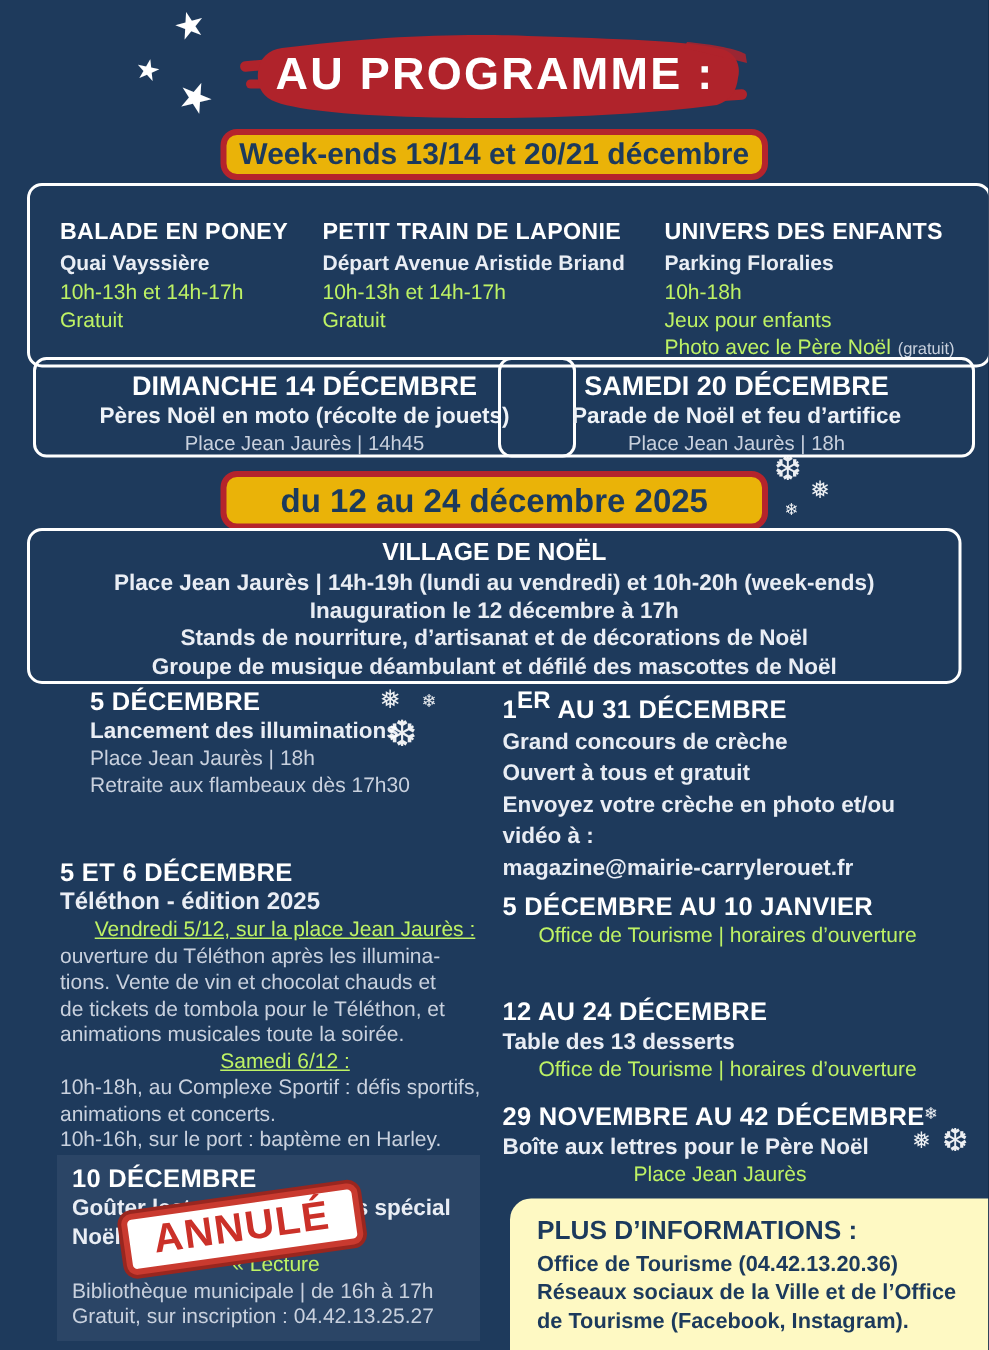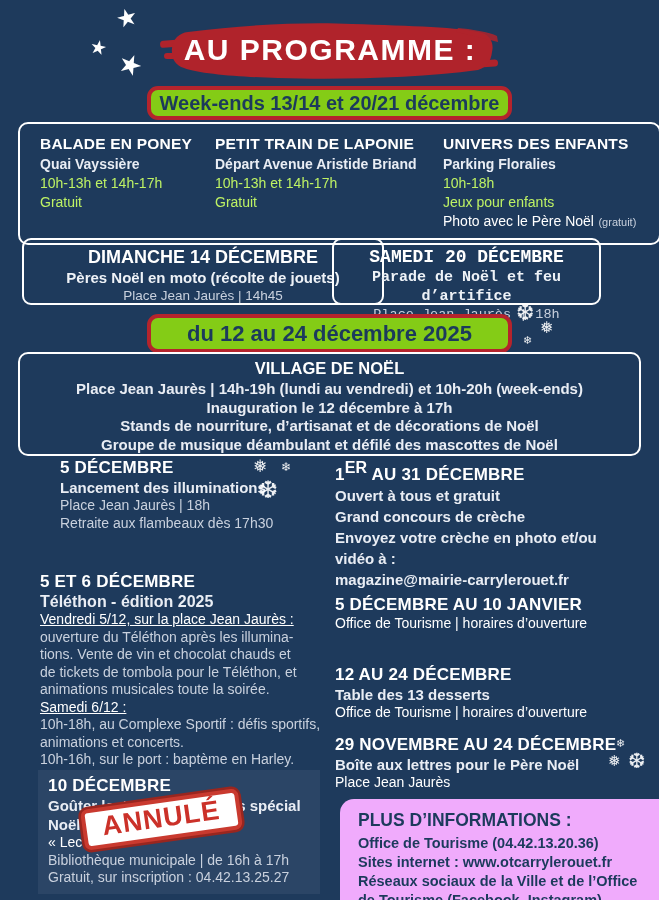--- a/index.html
+++ b/index.html
@@ -16,51 +16,51 @@
   
   .brush-wrap{left:160px; top:20px; width:340px; height:64px;}
   .brush-wrap svg{position:absolute; left:0; top:0;}
   .brush-text{
     position:absolute; left:0; top:0; width:340px; height:60px;
     display:flex; align-items:center; justify-content:center;
     font-size:30px; font-weight:bold; letter-spacing:1.5px; color:#fff;
   }
   
   .pill{
-    background:#84cc16; border:4px solid #b5242c; border-radius:11px;
+    background:#eab308; border:4px solid #b5242c; border-radius:11px;
     display:flex; align-items:center; justify-content:center;
     color:#1c3a5c; font-weight:bold;
   }
   .pill-weekends{left:147px; top:86px; width:357px; height:26px; font-size:20px;}
   .pill-december{left:147px; top:314px; width:357px; height:31px; font-size:22px;}
   
   .outline-box{border:2.5px solid #ffffff; border-radius:10px; background:transparent;}
   .events-box{left:18px; top:122px; width:619px; height:108px; display:flex; padding-left:20px; padding-top:11px; box-sizing:content-box;}
   .event-col{margin-right:0;}
   .event-col.c1{width:175px;}
   .event-col.c2{width:228px;}
   .event-col.c3{width:212px;}
-  .ev-title{font-size:15.5px; font-weight:bold; color:#ffffff; letter-spacing:.2px; margin-bottom:3px;}
+  .ev-title{font-size:15.5px; font-weight:bold; color:#ffffff; letter-spacing:.2px; margin-bottom:3px;margin-top:11px;}
   .ev-sub{font-size:14px; font-weight:bold; color:#e9edf4; margin-bottom:2px;}
   .ev-lines div{font-size:14px; color:#bef264; line-height:19px;}
   .ev-note{font-size:11px; color:#c9d1de;}
   .hl-box{border:2.5px solid #ffffff; border-radius:9px; text-align:center; padding-top:7px; box-sizing:border-box;}
   .hl-left{left:22px; top:238px; width:362px; height:67px;}
-  .hl-right{left:332px; top:238px; width:269px; height:67px;font-family:Liberation Mono, monospace;}
+  .hl-right{left:332px; top:238px; width:318px; height:67px;}
   .hl-title{font-size:18px; font-weight:bold; color:#fff; line-height:21px;}
   .hl-sub{font-size:15px; font-weight:bold; color:#eef2f7; line-height:19px;}
   .hl-detail{font-size:13.5px; color:#c9d1de; line-height:17px;}
   .village-box{left:18px; top:352px; width:619px; height:95px; text-align:center; padding-top:5px; box-sizing:content-box;}
   .vg-title{font-size:16.5px; font-weight:bold; color:#fff; margin-bottom:2px;}
   .vg-lines div{font-size:15px; font-weight:bold; color:#e9edf4; line-height:18.5px;text-align:center;}
   
   .sec{position:absolute; width:300px;}
   .sec-heading{font-size:17px; font-weight:bold; color:#ffffff; letter-spacing:.2px; line-height:21px;}
   .sec-sub{font-size:15px; font-weight:bold; color:#e9edf4; line-height:19px;}
-  .sec-line{font-size:14px; color:#ffffff; line-height:17.5px;}
+  .sec-line{font-size:14px; color:#bef264; line-height:17.5px;text-align:center;}
   .sec-lines div{font-size:14px; color:#c9d1de; line-height:17.5px;}
   .sec-lines-bold div{font-size:15px; font-weight:bold; color:#e9edf4; line-height:21px;}
   .u{text-decoration:underline;}
   sup.er{font-size:16px; vertical-align:super;}
   
   .gouter-block{
     left:38px; top:770px; width:272px; background:#2b4566;
     padding:5px 0 7px 10px;
   }
   .stamp{
@@ -68,21 +68,21 @@
     transform:rotate(-8deg);
     background:#ffffff; color:#cb3129;
     border:4px solid #c93a2f; border-radius:7px;
     box-shadow:0 0 0 2.5px #99261f;
     padding:0 16px 2px 16px;
     font-size:27px; font-weight:bold; letter-spacing:1px;
   }
   
   .info-box{
     left:340px; top:799px; width:319px; height:101px;
-    background:#f0abfc; border-top-left-radius:14px;
+    background:#fef9c3; border-top-left-radius:14px;
     color:#1c3a5c; padding:11px 0 0 18px; box-sizing:border-box;
   }
   .info-title{font-size:17.5px; font-weight:bold; margin-bottom:3px;}
   .info-lines div{font-size:14.5px; font-weight:bold; line-height:19px;}
 </style>
 </head>
 <body>
 
 <div class="poster">
 
@@ -201,51 +201,50 @@
         <div>Gratuit, sur inscription : 04.42.13.25.27</div>
       </div>
   </div>
   <div class="abs stamp">ANNULÉ</div>
 
   <div class="sec" style="left:335px; top:457px;">
     <div class="sec-heading">
       <span>1</span><sup class="er">ER</sup><span> AU 31 DÉCEMBRE</span>
     </div>
     <div class="sec-lines-bold">
+        <div>Grand concours de crèche</div>
         <div>Ouvert à tous et gratuit</div>
-        <div>Grand concours de crèche</div>
         <div>Envoyez votre crèche en photo et/ou</div>
         <div>vidéo à :</div>
         <div>magazine@mairie-carrylerouet.fr</div>
       </div>
   </div>
 
   <div class="sec" style="left:335px; top:594px;">
     <div class="sec-heading">5 DÉCEMBRE AU 10 JANVIER</div>
     <div class="sec-line">Office de Tourisme | horaires d’ouverture</div>
   </div>
 
   <div class="sec" style="left:335px; top:664px;">
     <div class="sec-heading">12 AU 24 DÉCEMBRE</div>
     <div class="sec-sub">Table des 13 desserts</div>
     <div class="sec-line">Office de Tourisme | horaires d’ouverture</div>
   </div>
 
   <div class="sec" style="left:335px; top:734px; width:290px;">
-    <div class="sec-heading">29 NOVEMBRE AU 24 DÉCEMBRE</div>
+    <div class="sec-heading">29 NOVEMBRE AU 42 DÉCEMBRE</div>
     <div class="sec-sub">Boîte aux lettres pour le Père Noël</div>
     <div class="sec-line">Place Jean Jaurès</div>
   </div>
   <span class="abs flake" style="left:616px; top:738px; font-size:11px;">❄</span>
   <span class="abs flake" style="left:608px; top:753px; font-size:15px;">❅</span>
   <span class="abs flake" style="left:628px; top:750px; font-size:21px;">❆</span>
 
   <div class="abs info-box">
     <div class="info-title">PLUS D’INFORMATIONS :</div>
     <div class="info-lines">
         <div>Office de Tourisme (04.42.13.20.36)</div>
-        <div>Sites internet : www.otcarrylerouet.fr</div>
         <div>Réseaux sociaux de la Ville et de l’Office</div>
         <div>de Tourisme (Facebook, Instagram).</div>
       </div>
   </div>
 
 </div>
 
 </body></html>

